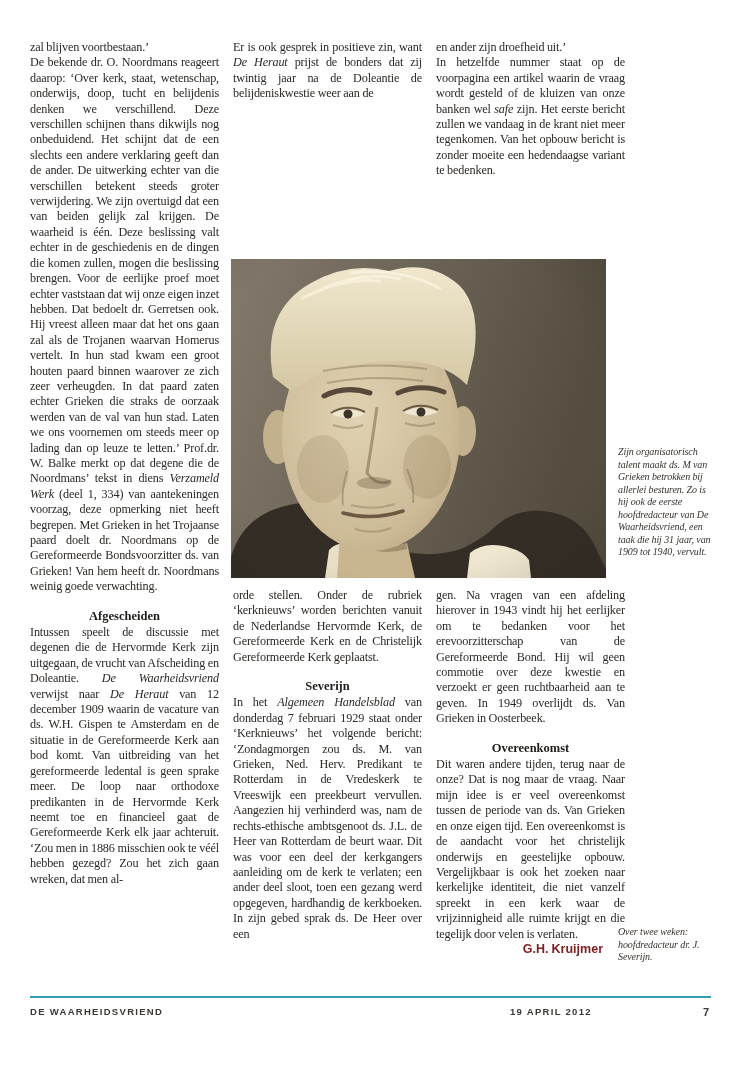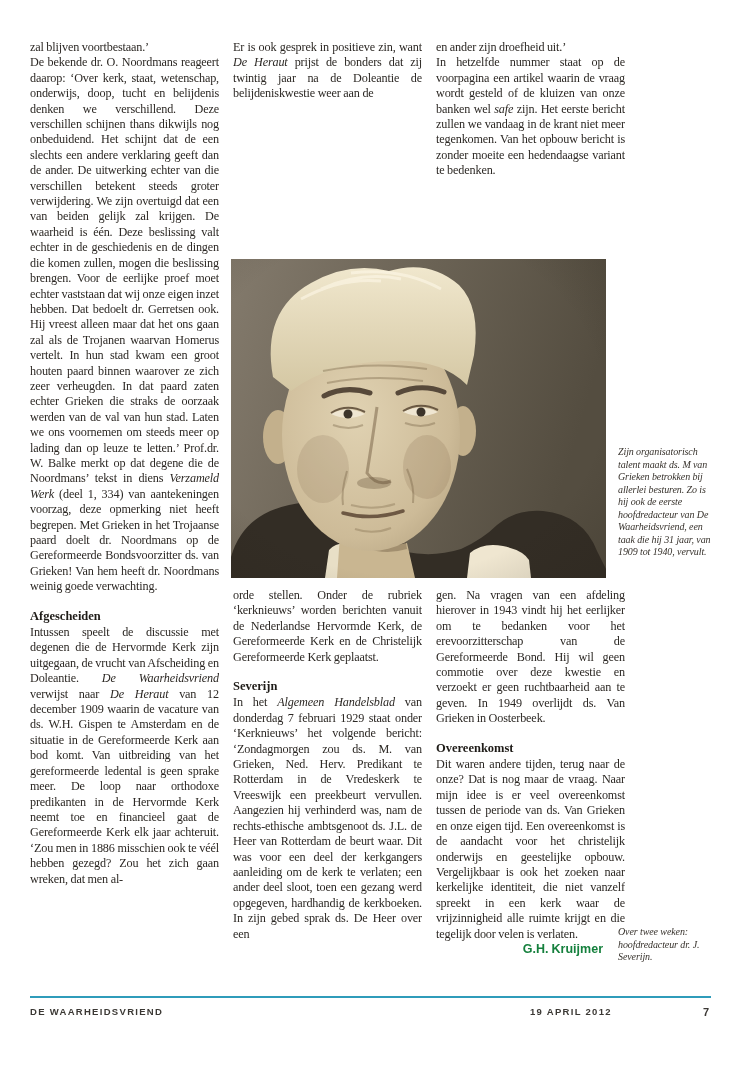--- a/index.html
+++ b/index.html
@@ -8,52 +8,52 @@
     font-family:"Liberation Serif", serif;color:#2c2824;overflow:hidden;
   }
   .col{
     position:absolute;text-align:justify;
     font-size:12.2px;line-height:15.4px;letter-spacing:-0.15px;word-spacing:-0.3px;
     overflow:hidden;
   }
   .col p{margin:0;}
   .col .head{
     font-weight:bold;font-size:12.5px;margin-top:14px;margin-bottom:1px;
-    color:#1f1c18;text-align:left;letter-spacing:0;
+    color:#1f1c18;text-align:center;letter-spacing:0;
   }
   .it{font-style:italic;}
   #col1{left:30px;top:40px;width:189px;height:915px;}
   #col2-top{left:233px;top:40px;width:189px;height:216px;}
   #col3-top{left:436px;top:40px;width:189px;height:216px;}
   #col2-bottom{left:233px;top:588px;width:189px;height:402px;}
   #col3-bottom{left:436px;top:588px;width:189px;height:402px;}
   .signature{
     margin-top:3px;text-align:right;padding-right:22px;
     font-family:"Liberation Sans", sans-serif;font-weight:bold;font-size:12.5px;
-    letter-spacing:0;color:#15803d;
+    letter-spacing:0;color:#7f1d1d;
   }
   #photo{
     position:absolute;left:231px;top:259px;width:375px;height:319px;overflow:hidden;
   }
   .margin-note{
     position:absolute;left:618px;width:97px;
     font-style:italic;font-size:10px;line-height:12.5px;color:#37322c;
     letter-spacing:-0.1px;
   }
   #note1{top:446px;}
   #note2{top:926px;}
   #footer{position:absolute;left:30px;top:996px;width:681px;height:30px;}
   #footer .rule{position:absolute;left:0;top:0;width:681px;height:2px;}
   #footer span{
     position:absolute;top:10px;
     font-family:"Liberation Sans", sans-serif;font-size:9.5px;font-weight:bold;
     letter-spacing:1.3px;color:#3b3834;
   }
   #footer .journal{left:0;}
-  #footer .date{left:500px;}
+  #footer .date{left:480px;}
   #footer .pagenum{right:2px;letter-spacing:0;font-size:11px;}
 </style>
 </head>
 <body>
 
 <div class="col" id="col1">
   <p>zal blijven voortbestaan.’</p>
   <p><span>De bekende dr. O. Noordmans reageert daarop: ‘Over kerk, staat, wetenschap, onderwijs, doop, tucht en belijdenis denken we verschillend. Deze verschillen schijnen thans dikwijls nog onbeduidend. Het schijnt dat de een slechts een andere verklaring geeft dan de ander. De uitwerking echter van die verschillen betekent steeds groter verwijdering. We zijn overtuigd dat een van beiden gelijk zal krijgen. De waarheid is één. Deze beslissing valt echter in de geschiedenis en de dingen die komen zullen, mogen die beslissing brengen. Voor de eerlijke proef moet echter vaststaan dat wij onze eigen inzet hebben. Dat bedoelt dr. Gerretsen ook. Hij vreest alleen maar dat het ons gaan zal als de Trojanen waarvan Homerus vertelt. In hun stad kwam een groot houten paard binnen waarover ze zich zeer verheugden. In dat paard zaten echter Grieken die straks de oorzaak werden van de val van hun stad. Laten we ons voornemen om steeds meer op lading dan op leuze te letten.’ Prof.dr. W. Balke merkt op dat degene die de Noordmans’ tekst in diens </span><span class="it">Verzameld Werk</span><span> (deel 1, 334) van aantekeningen voorzag, deze opmerking niet heeft begrepen. Met Grieken in het Trojaanse paard doelt dr. Noordmans op de Gereformeerde Bondsvoorzitter ds. van Grieken! Van hem heeft dr. Noordmans weinig goede verwachting.</span></p>
   <p class="head">Afgescheiden</p>
   <p><span>Intussen speelt de discussie met degenen die de Hervormde Kerk zijn uitgegaan, de vrucht van Afscheiding en Doleantie. </span><span class="it">De Waarheidsvriend</span><span> verwijst naar </span><span class="it">De Heraut</span><span> van 12 december 1909 waarin de vacature van ds. W.H. Gispen te Amsterdam en de situatie in de Gereformeerde Kerk aan bod komt. Van uitbreiding van het gereformeerde ledental is geen sprake meer. De loop naar orthodoxe predikanten in de Hervormde Kerk neemt toe en financieel gaat de Gereformeerde Kerk elk jaar achteruit. ‘Zou men in 1886 misschien ook te véél hebben gezegd? Zou het zich gaan wreken, dat men al-</span></p>

